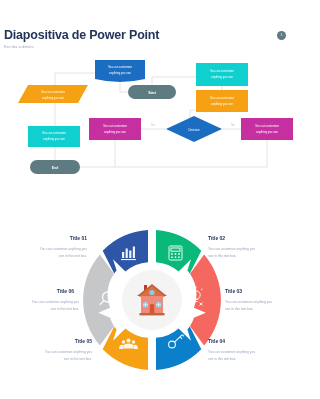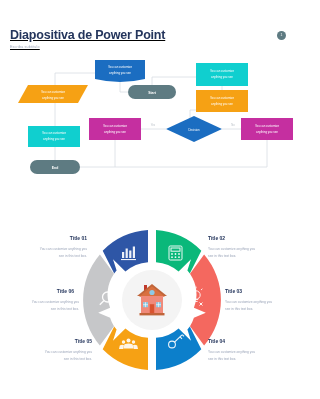--- a/index.html
+++ b/index.html
@@ -5,21 +5,21 @@
   html,body{margin:0;padding:0;}
   body{
     width:305px;height:399px;
     background:#ffffff;
     font-family:"Liberation Sans", sans-serif;
     overflow:hidden;
     position:relative;
   }
 
   
-  #header{position:absolute;left:10px;top:28px;text-decoration:underline;}
+  #header{position:absolute;left:4px;top:28px;}
   #page-title{
     font-size:12.5px;font-weight:bold;color:#24355c;
     letter-spacing:-0.2px;line-height:14px;white-space:nowrap;
   }
   #page-subtitle{
     font-size:3.6px;color:#9aa4b8;margin-top:2.5px;
     letter-spacing:0.2px;line-height:5px;
   }
   #page-badge{
     position:absolute;left:277px;top:31px;

